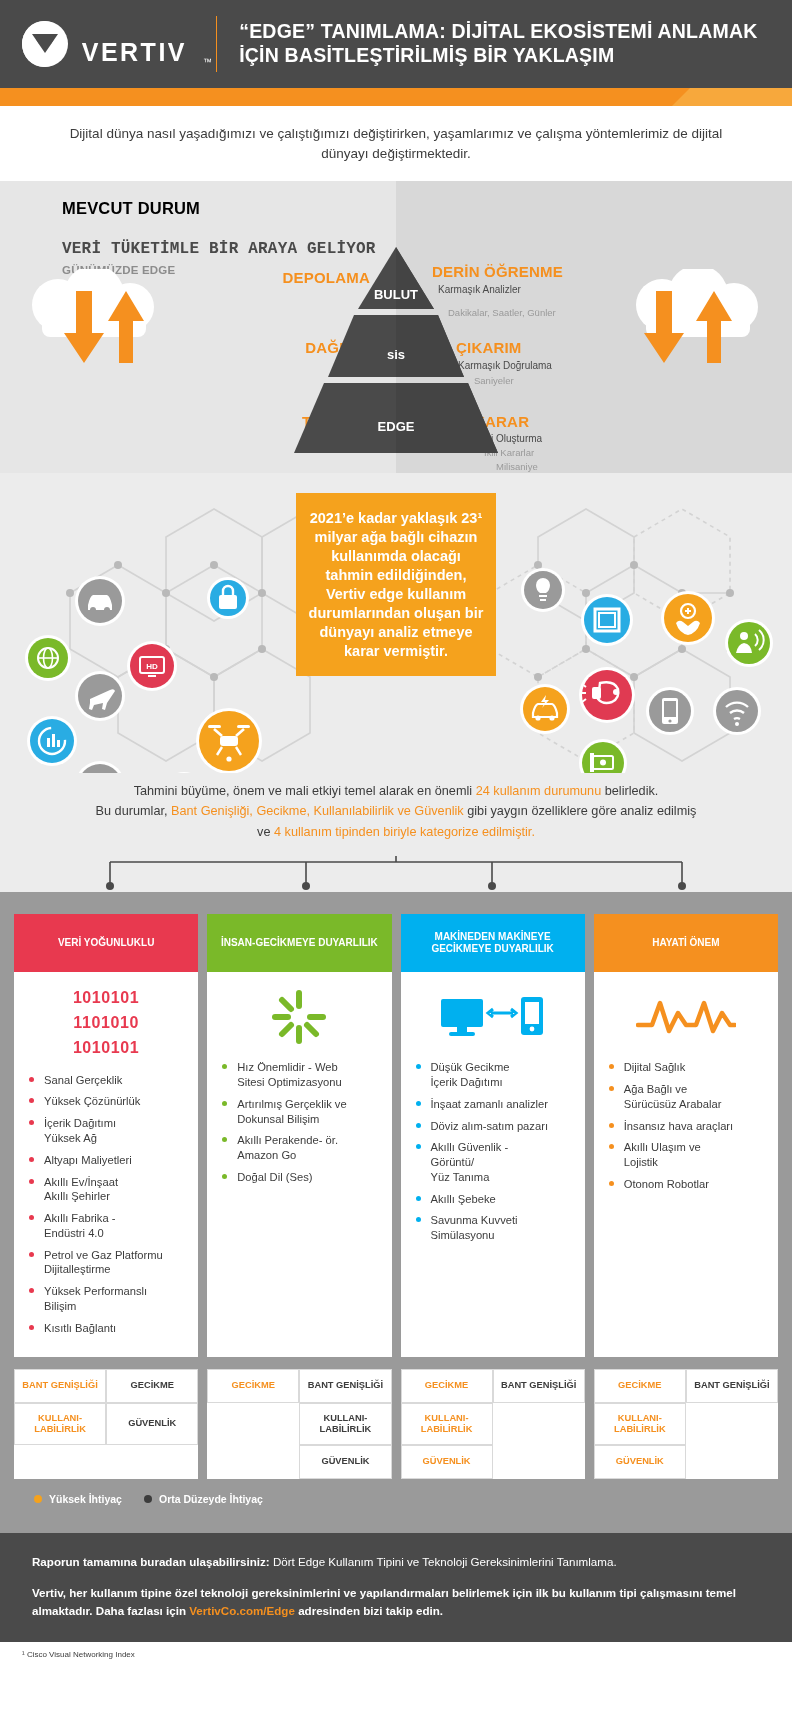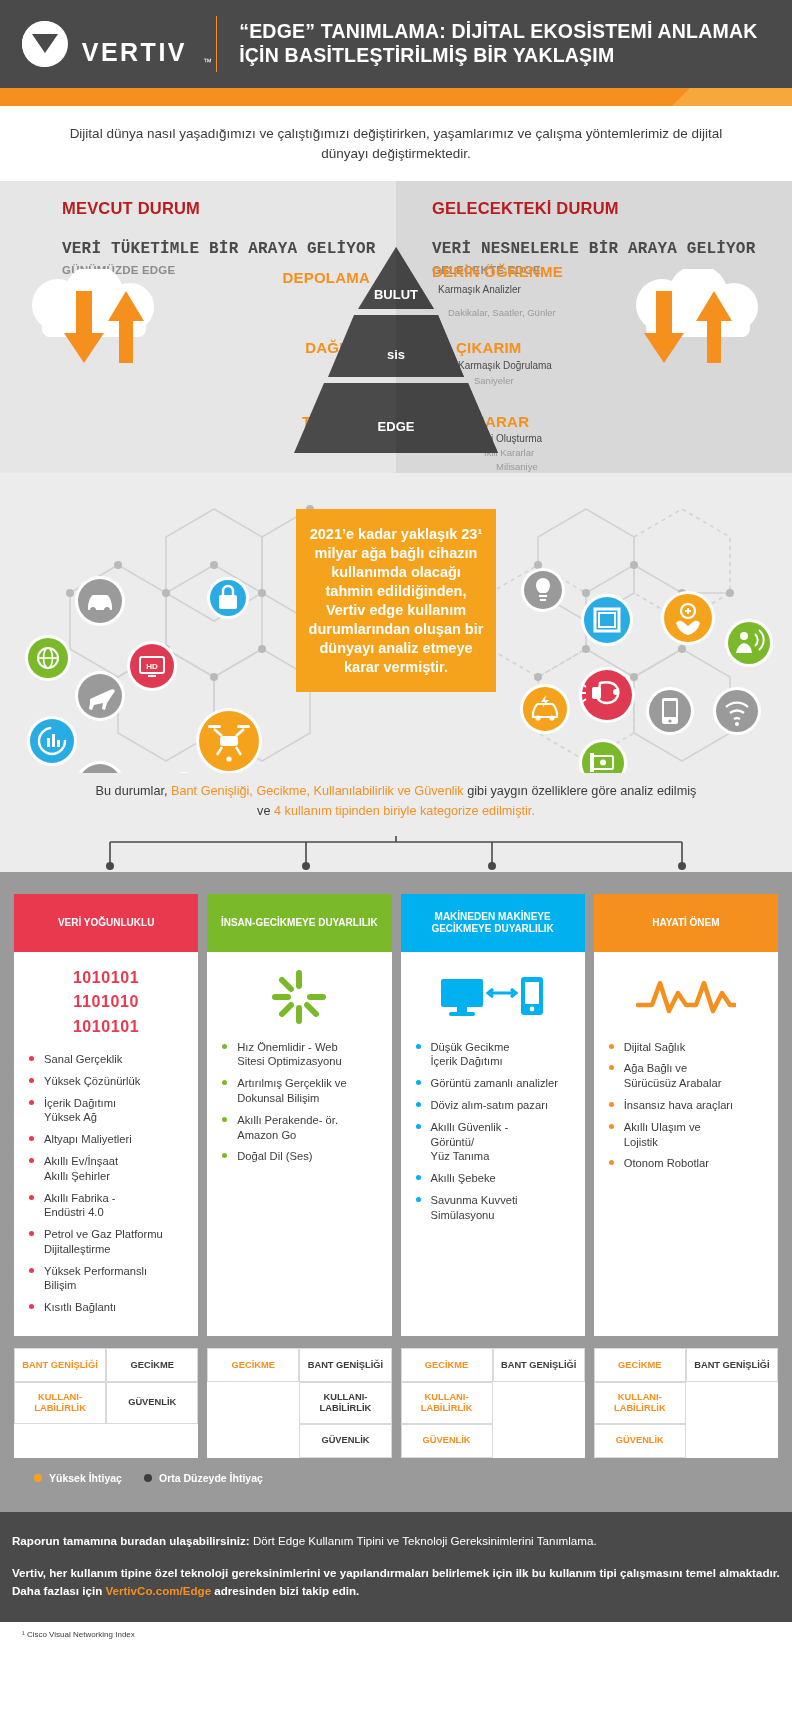--- a/index.html
+++ b/index.html
@@ -30,35 +30,35 @@
   }
   
   .intro { padding: 18px 58px 16px; text-align:center; font-size:13.5px; color:#3c3c3c; line-height:1.5; }
   
   .pyr-sec { position:relative; height:292px; display:flex; }
   .pyr-half { width:50%; position:relative; }
   .pyr-left  { background:#e6e6e6; }
   .pyr-right { background:#d8d8d8; }
   .col-head { padding: 18px 0 0 62px; }
   .col-head.right { padding-left: 36px; }
-  .col-h1 { color:#b91c1c; font-size:16.5px; font-weight:bold; letter-spacing:.2px; }
+  .col-h1 { color:#000000; font-size:16.5px; font-weight:bold; letter-spacing:.2px; }
   .col-h2 { color:#4a4a4a; font-size:16px; font-weight:bold; margin-top:22px; letter-spacing:.2px;font-family:Liberation Mono, monospace;}
   .col-h3 { color:#8c8c8c; font-size:11.5px; font-weight:bold; margin-top:6px; letter-spacing:.2px;}
   .cloud { position:absolute; }
   .arrow { position:absolute; }
   .pyramid { position:absolute; left:50%; transform:translateX(-50%); top:66px; width:260px; height:212px; }
   .lbl { position:absolute; }
   .lbl-o { color:#f5901f; font-size:15px; font-weight:bold; letter-spacing:.2px;}
   .lbl-d { color:#4a4a4a; font-size:10px; }
   .lbl-g { color:#9a9a9a; font-size:9.5px; }
   
   .net-sec { background:#ececec; position:relative; height:300px; }
   .net-svg { position:absolute; left:0; top:0; }
   .callout {
-    position:absolute; left:296px; top:36px; width:200px; background:#f5a21d;
+    position:absolute; left:296px; top:20px; width:200px; background:#f5a21d;
     color:#fff; font-weight:bold; font-size:14.5px; line-height:1.32; text-align:center;
     padding: 16px 10px 14px;
   }
   
   .summary { background:#ececec; text-align:center; padding: 8px 40px 14px; font-size:12.7px; color:#3c3c3c; line-height:1.62;}
   .o { color:#f5901f; }
   .pill {
     display:inline-block; background:#f5a21d; color:#fff; font-weight:bold; font-size:15px;
     padding: 10px 26px; letter-spacing:.4px; margin-top:14px;
   }
@@ -80,21 +80,21 @@
   .mrow { display:flex; }
   .mcell { width:50%; border:1px solid #d9d9d9; font-size:9.3px; font-weight:bold; text-align:center; padding:9px 2px; line-height:1.18; min-height:34px; display:flex; align-items:center; justify-content:center;}
   .mcell.on { color:#f5901f; }
   .mcell.mid { color:#3c3c3c; }
   .mcell.empty { color:transparent; }
   .legend { display:flex; gap:22px; align-items:center; padding: 14px 20px 16px; }
   .lg { display:flex; align-items:center; gap:7px; font-size:10.5px; font-weight:bold; color:#fff; }
   .dot-o { width:8px; height:8px; border-radius:50%; background:#f5a21d; }
   .dot-d { width:8px; height:8px; border-radius:50%; background:#3c3c3c; }
   
-  .foot { background:#4a4a4a; padding: 20px 12px 22px; color:#fff; font-size:11.6px; line-height:1.55; }
+  .foot { background:#4a4a4a; padding: 20px 32px 22px; color:#fff; font-size:11.6px; line-height:1.55; }
   .foot p { margin-bottom: 14px; font-weight:bold; }
   .foot p:last-child { margin-bottom:0; }
   .foot .norm { font-weight:normal; }
   .fine { padding: 8px 22px 14px; }
   .fn1 { font-size:8px; color:#3c3c3c; margin-bottom:6px; }
 </style>
 <style>#list0 li:before{background:#e8394f;}</style><style>#list1 li:before{background:#7ab929;}</style><style>#list2 li:before{background:#00b0ef;}</style><style>#list3 li:before{background:#f5901f;}</style></head>
 <body>
 
 <div class="header">
@@ -137,25 +137,20 @@
     </svg>
     <svg class="arrow" style="left:108px;top:110px" width="36" height="72" viewBox="0 0 36 72">
       <polygon points="18,0 36,30 25,30 25,72 11,72 11,30 0,30" fill="#f5901f"></polygon>
     </svg>
     <div class="lbl lbl-o" style="right:26px;top:88px">DEPOLAMA</div>
     <div class="lbl lbl-o" style="right:26px;top:158px">DAĞITIM</div>
     <div class="lbl lbl-o" style="right:26px;top:232px">TÜKETİM</div>
   </div>
 
   <div class="pyr-half pyr-right">
-    <div class="col-head right">
-      <div class="col-h1">GELECEKTEKİ DURUM</div>
-      <div class="col-h2">VERİ NESNELERLE BİR ARAYA GELİYOR</div>
-      <div class="col-h3">GELECEKTE EDGE</div>
-    </div>
     <svg class="cloud" style="right:24px;top:88px" width="140" height="76" viewBox="0 0 140 76">
       <g fill="#ffffff">
         <circle cx="34" cy="36" r="26"></circle>
           <circle cx="70" cy="26" r="30"></circle>
         <circle cx="106" cy="38" r="24"></circle>
           <rect x="18" y="38" width="104" height="30" rx="8"></rect>
       </g>
     </svg>
     <svg class="arrow" style="right:108px;top:110px" width="40" height="72" viewBox="0 0 40 72">
       <polygon points="12,0 28,0 28,42 40,42 20,72 0,42 12,42" fill="#f5901f"></polygon>
@@ -370,20 +365,23 @@
       <circle cx="603" cy="289.5" r="3" fill="#fff"></circle>
       <rect x="590" y="280" width="4" height="19" fill="#fff"></rect>
     </g>
   </svg>
 
   <div class="callout">2021’e kadar yaklaşık 23¹ milyar ağa bağlı cihazın kullanımda olacağı tahmin edildiğinden, Vertiv edge kullanım durumlarından oluşan bir dünyayı analiz etmeye karar vermiştir.</div>
 </div>
 
 <div class="summary">
   <div>
+    <span>Tahmini büyüme, önem ve mali etkiyi temel alarak en önemli </span><span class="o">24 kullanım durumunu</span><span> belirledik.</span>
+  </div>
+  <div>
     <span>Bu durumlar, </span><span class="o">Bant Genişliği, Gecikme, Kullanılabilirlik ve Güvenlik</span><span> gibi yaygın özelliklere göre analiz edilmiş</span>
   </div>
   <div>
     <span>ve </span><span class="o">4 kullanım tipinden biriyle kategorize edilmiştir.</span>
   </div>
 </div>
 
 <div class="connector">
   <svg width="792" height="36" viewBox="0 0 792 36">
     <path d="M396 0 v6 M110 6 H682 M110 6 v22 M306 6 v22 M492 6 v22 M682 6 v22" stroke="#4a4a4a" stroke-width="1.6" fill="none"></path>
@@ -462,21 +460,21 @@
             <rect x="10" y="39" width="26" height="4" rx="2" fill="#00b0ef"></rect>
             <path d="M52 20 h22 M54 16 l-5 4 5 4 M72 16 l5 4 -5 4" stroke="#00b0ef" stroke-width="3" fill="none"></path>
             <rect x="82" y="4" width="22" height="38" rx="3" fill="#00b0ef"></rect>
             <rect x="86" y="9" width="14" height="22" fill="#fff"></rect>
             <circle cx="93" cy="36" r="2.4" fill="#fff"></circle>
           </svg>
         </div>
         <ul class="pts" id="list2">
             <li style="white-space: pre-line; --c: #00b0ef;">Düşük Gecikme
 İçerik Dağıtımı</li>
-            <li style="white-space: pre-line; --c: #00b0ef;">Görüntü zamanlı analizler</li>
+            <li style="white-space: pre-line; --c: #00b0ef;">İnşaat zamanlı analizler</li>
             <li style="white-space: pre-line; --c: #00b0ef;">Döviz alım-satım pazarı</li>
             <li style="white-space: pre-line; --c: #00b0ef;">Akıllı Güvenlik -
 Görüntü/
 Yüz Tanıma</li>
             <li style="white-space: pre-line; --c: #00b0ef;">Akıllı Şebeke</li>
             <li style="white-space: pre-line; --c: #00b0ef;">Savunma Kuvveti
 Simülasyonu</li>
           </ul>
       </div>
     </div>

